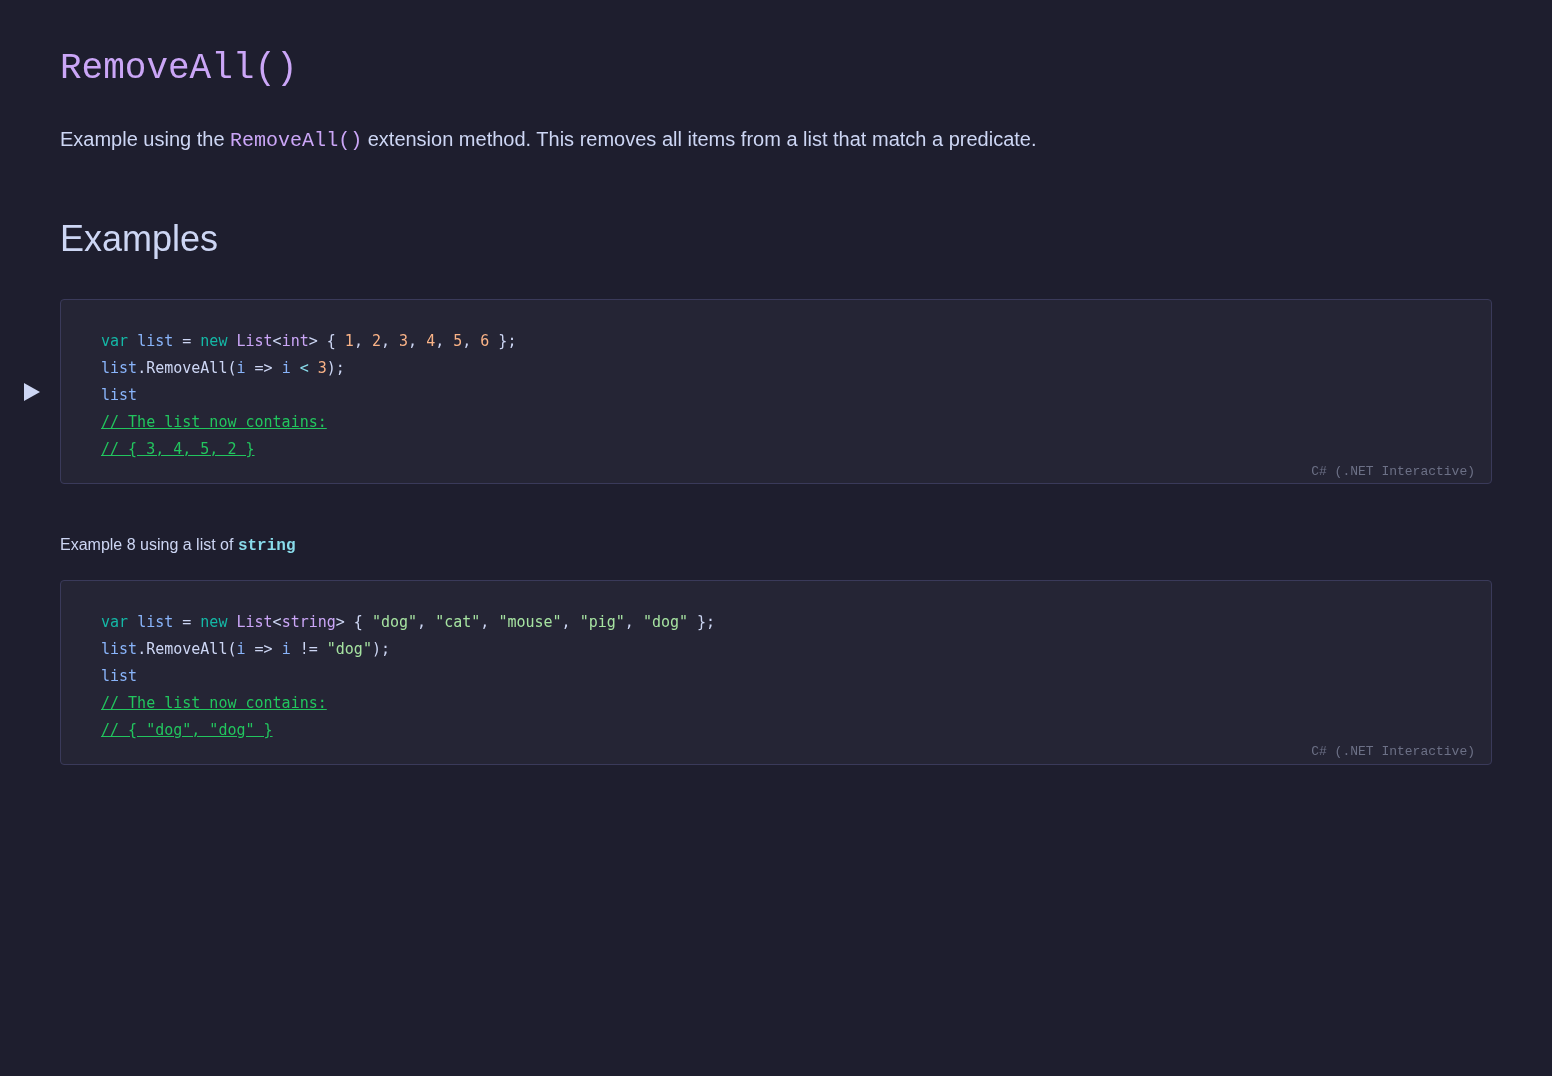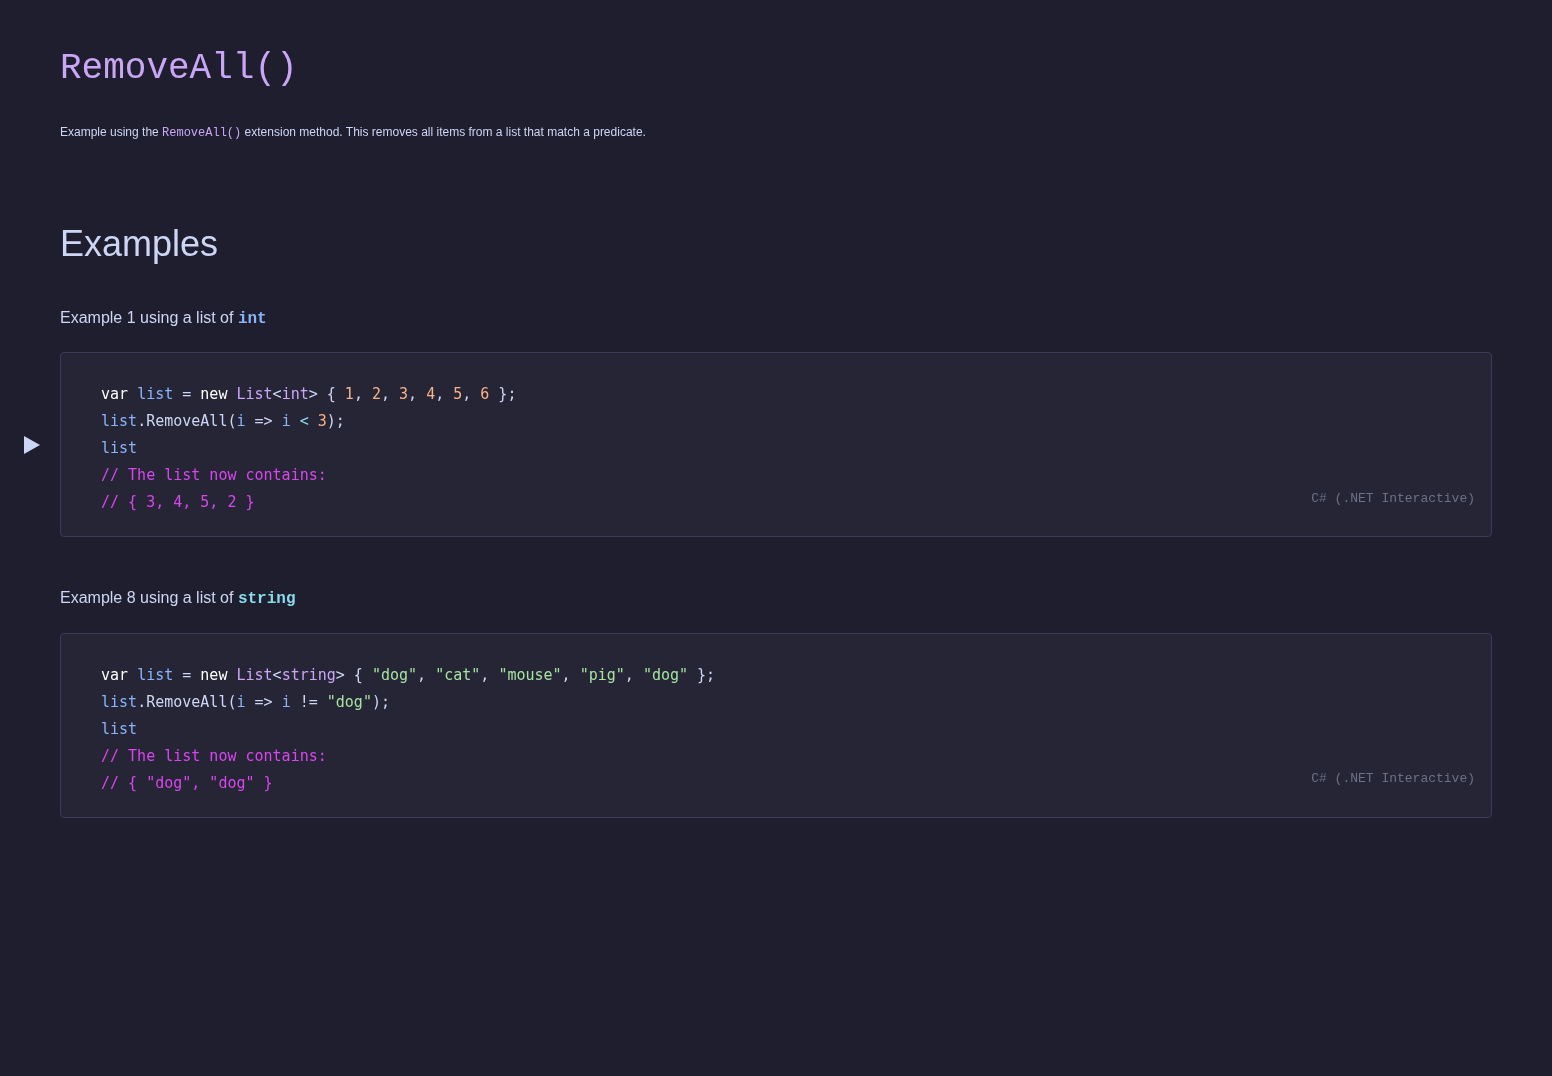--- a/index.html
+++ b/index.html
@@ -21,23 +21,23 @@
 
     h1.page-title {
       font-family: 'Courier New', Courier, monospace;
       color: #cba6f7;
       font-size: 36px;
       font-weight: 400;
       margin-bottom: 24px;
     }
 
     .description {
-      font-size: 12px;
+      font-size: 20px;
       color: #cdd6f4;
-      margin-bottom: 72px;
+      margin-bottom: 52px;
       line-height: 1.7;
     }
 
     .code-inline {
       font-family: 'Courier New', Courier, monospace;
       color: #cba6f7;
     }
 
     .keyword-type {
       font-family: 'Courier New', Courier, monospace;
@@ -101,48 +101,49 @@
       border-radius: 4px;
       padding: 28px 40px 20px 40px;
       font-family: 'Courier New', Courier, monospace;
       font-size: 15px;
       line-height: 1.8;
       position: relative;
     }
 
     .code-block .lang-label {
       position: absolute;
-      bottom: 26px;
+      bottom: 0;
       right: 16px;
       font-size: 13px;
       color: #6c7086;
     }
 
     .code-var {
       color: #89b4fa;
     }
 
     .code-keyword {
-      color: #ffffff;
+      color: #14b8a6;
     }
 
     .code-type {
       color: #cba6f7;
     }
 
     .code-number {
       color: #fab387;
     }
 
     .code-string {
       color: #a6e3a1;
     }
 
     .code-comment {
-      color: #d946ef;
+      color: #22c55e;
+      text-decoration: underline;
     }
 
     .code-operator {
       color: #89dceb;
     }
 
     .code-plain {
       color: #cdd6f4;
     }
 
@@ -159,23 +160,20 @@
 
 <h1 class="page-title">RemoveAll()</h1>
 
 <p class="description">
   <span>Example using the </span><span class="code-inline">RemoveAll()</span><span> extension method. This removes all items from a list that match a predicate.</span>
 </p>
 
 <h2 class="section-title">Examples</h2>
 
 <div class="example-section">
-  <p class="example-label">
-    <span>Example 1 using a list of </span><span class="keyword-type">int</span>
-  </p>
   <div class="code-block-wrapper">
     <button class="run-button" title="Run"></button>
     <div class="code-block">
       <pre><span class="code-keyword">var</span> <span class="code-var">list</span> <span class="code-plain">= </span><span class="code-keyword">new</span> <span class="code-type">List</span><span class="code-plain">&lt;</span><span class="code-type">int</span><span class="code-plain">&gt; { </span><span class="code-number">1</span><span class="code-plain">, </span><span class="code-number">2</span><span class="code-plain">, </span><span class="code-number">3</span><span class="code-plain">, </span><span class="code-number">4</span><span class="code-plain">, </span><span class="code-number">5</span><span class="code-plain">, </span><span class="code-number">6</span><span class="code-plain"> };</span>
 <span class="code-var">list</span><span class="code-plain">.RemoveAll(</span><span class="code-var">i</span> <span class="code-plain">=&gt; </span><span class="code-var">i</span> <span class="code-operator">&lt;</span> <span class="code-number">3</span><span class="code-plain">);</span>
 <span class="code-var">list</span>
 <span class="code-comment">// The list now contains:</span>
 <span class="code-comment">// { 3, 4, 5, 2 }</span></pre>
       <span class="lang-label">C# (.NET Interactive)</span>
     </div>

